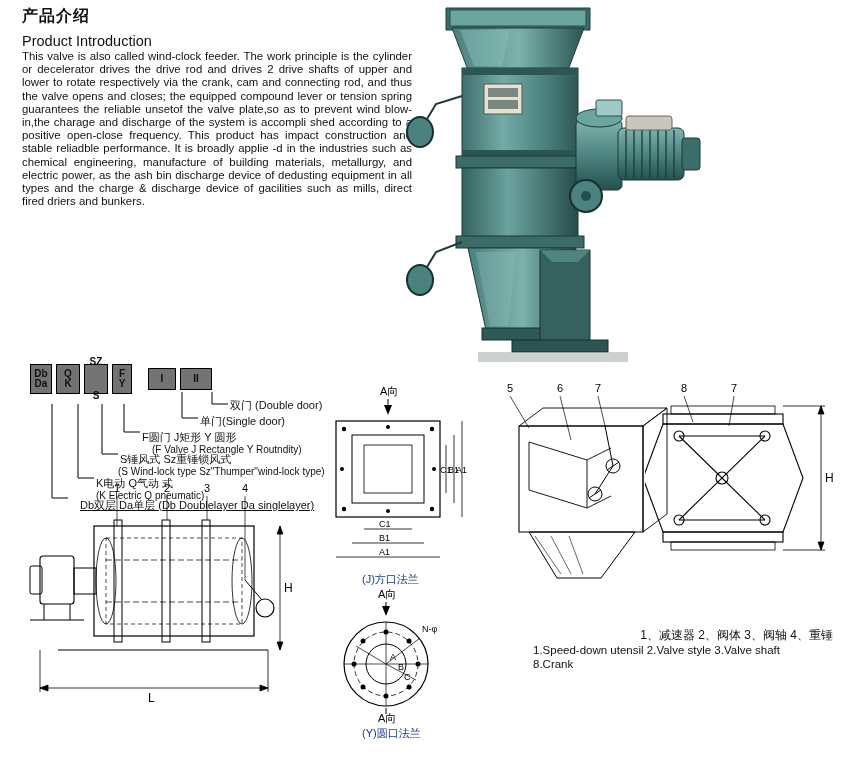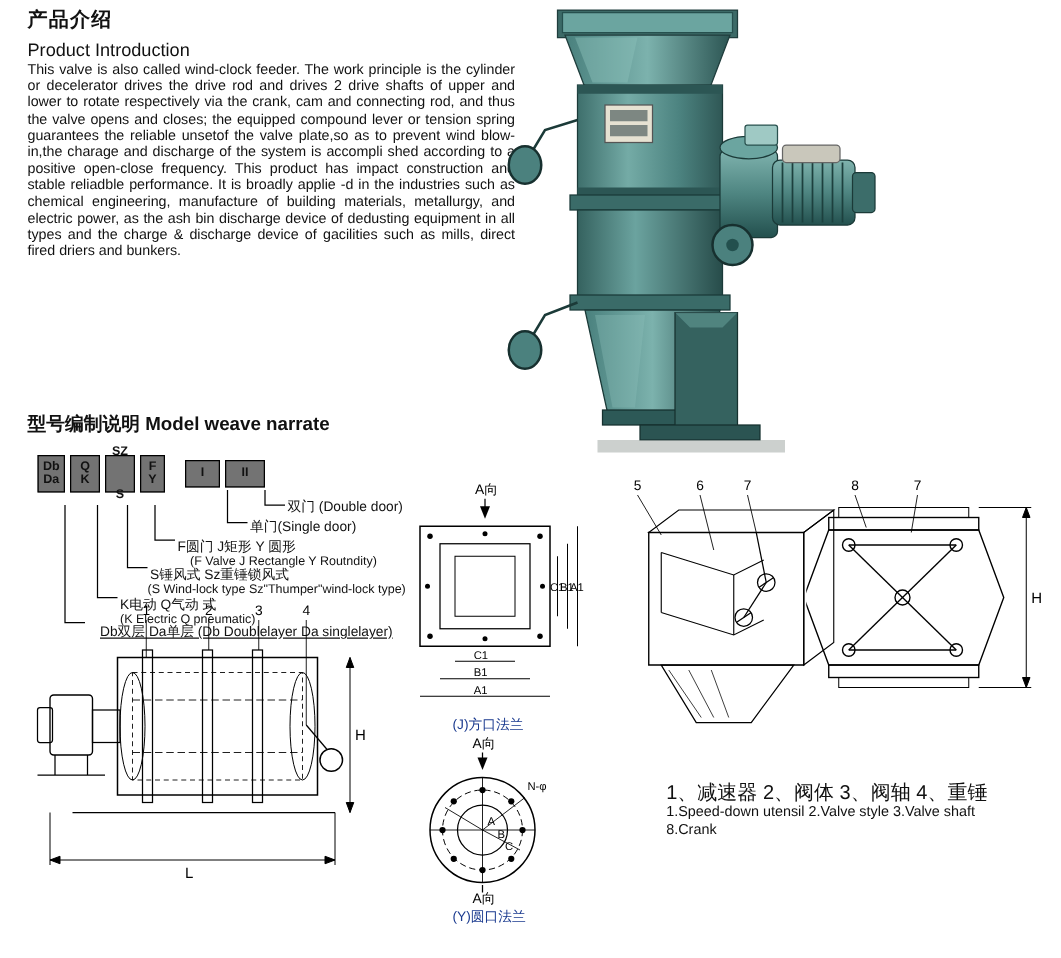--- a/index.html
+++ b/index.html
@@ -41,35 +41,34 @@
   .legend{position:absolute;font-size:11px;white-space:nowrap;}
 
   
   .photo{position:absolute;left:390px;top:0px;width:459px;height:375px;}
   .photo svg{display:block;}
 
   
   .drawing{position:absolute;}
   .cap{position:absolute;font-size:11px;color:#1a3a8f;}
   .legend-list{position:absolute;left:533px;top:628px;width:300px;font-size:11.5px;line-height:14.5px;}
-  .legend-list .cn{font-size:16px;}
+  .legend-list .cn{font-size:12px;text-align:right;}
   svg text{font-family:"Liberation Sans", sans-serif;}
 </style>
 </head>
 <body>
 
 <div class="page">
 
   <div class="left-col">
     <div class="cn-title">产品介绍</div>
     <div class="en-title">Product Introduction</div>
     <p class="en-body">This valve is also called wind-clock feeder. The work principle is the cylinder or decelerator drives the drive rod and drives 2 drive shafts of upper and lower to rotate respectively via the crank, cam and connecting rod, and thus the valve opens and closes; the equipped compound lever or tension spring guarantees the reliable unsetof the valve plate,so as to prevent wind blow-in,the charage and discharge of the system is accompli shed according to a positive open-close frequency. This product has impact construction and stable reliadble performance. It is broadly applie -d in the industries such as chemical engineering, manufacture of building materials, metallurgy, and electric power, as the ash bin discharge device of dedusting equipment in all types and the charge &amp; discharge device of gacilities such as mills, direct fired driers and bunkers.</p>
   </div>
 
-  <div class="model-head">型号编制说明 Model weave narrate</div>
 
   <div class="code-row">
     <div class="cbox w1 two-line">
       <span>Db</span>
       <span>Da</span>
     </div>
     <div class="cbox w2 two-line">
       <span>Q</span>
       <span>K</span>
     </div>

